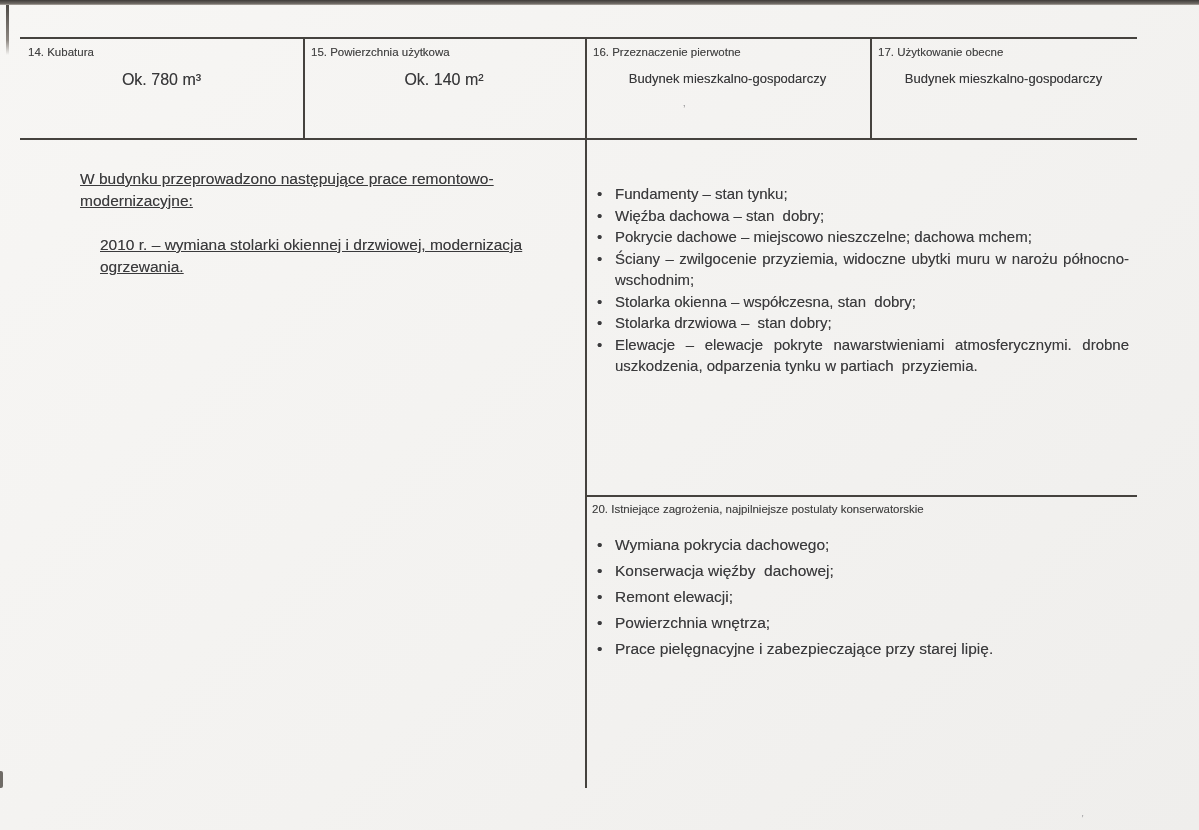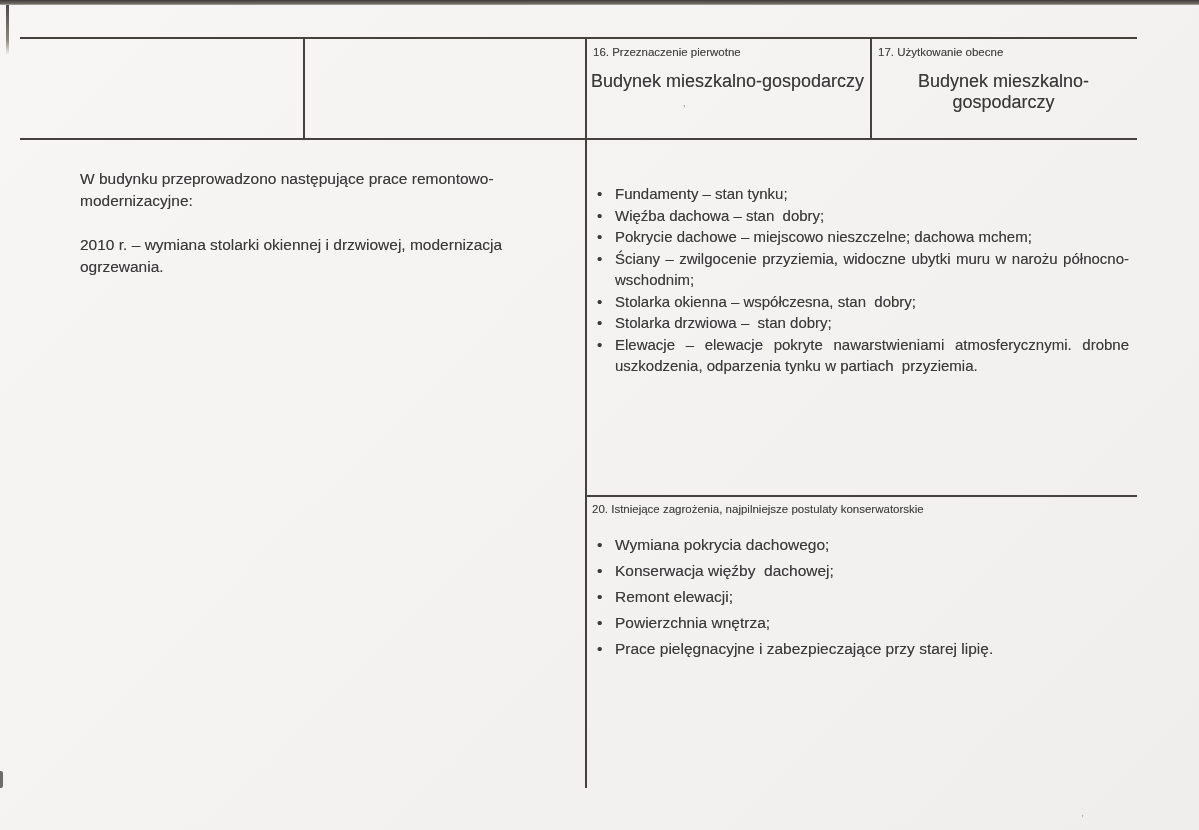--- a/index.html
+++ b/index.html
@@ -59,33 +59,33 @@
     white-space: pre-wrap;
     text-shadow: 0 0 0.5px rgba(70,70,70,.45);
   }
   .c19 .field-label { padding-left: 7px; padding-top: 5px; }
   .c20 .field-label { padding-left: 7px; }
 
   .cell-value {
     display: block;
     margin-top: 11px;
     text-align: center;
-    font-size: 18px;
+    font-size: 13px;
     color: #38383a;
     text-shadow: 0 0 0.5px rgba(60,60,60,.5);
   }
   .c14 .cell-value, .c15 .cell-value { font-size: 16px; }
 
   .body-18 {
     position: absolute; left: 60px; top: 29px; width: 480px;
     font-size: 15.5px; line-height: 22px; color: #3a3a3c;
     text-shadow: 0 0 0.5px rgba(60,60,60,.5);
   }
-  .body-18 p { margin: 0; white-space: pre-wrap; }
-  .body-18 p + p { margin-top: 22px; }
+  .body-18 p { margin: 0; white-space: pre-wrap; text-decoration: underline; }
+  .body-18 p + p { margin-top: 22px; margin-left: 20px; }
 
   ul.bullets {
     position: absolute; left: 0; top: 44px; right: 8px;
     margin: 0; padding: 0; list-style: none;
   }
   .c20 ul.bullets { top: 36px; }
   ul.bullets li {
     position: relative;
     padding-left: 30px;
     font-size: 15px;
@@ -118,21 +118,29 @@
   <div class="edge-left-bottom"></div>
 
   <div class="hline hline-top"></div>
   <div class="hline hline-mid"></div>
   <div class="hline hline-19-20"></div>
   <div class="vline v-14-15"></div>
   <div class="vline v-15-16"></div>
   <div class="vline v-16-17"></div>
   <div class="vline v-18-19"></div>
 
-
+  <div class="cell c14">
+    <span class="field-label">14. Kubatura</span>
+    <span class="cell-value">Ok. 780 m³</span>
+  </div>
+
+  <div class="cell c15">
+    <span class="field-label">15. Powierzchnia użytkowa</span>
+    <span class="cell-value">Ok. 140 m²</span>
+  </div>
 
   <div class="cell c16">
     <span class="field-label">16. Przeznaczenie pierwotne</span>
     <span class="cell-value">Budynek mieszkalno-gospodarczy</span>
   </div>
 
   <div class="cell c17">
     <span class="field-label">17. Użytkowanie obecne</span>
     <span class="cell-value">Budynek mieszkalno-gospodarczy</span>
   </div>

